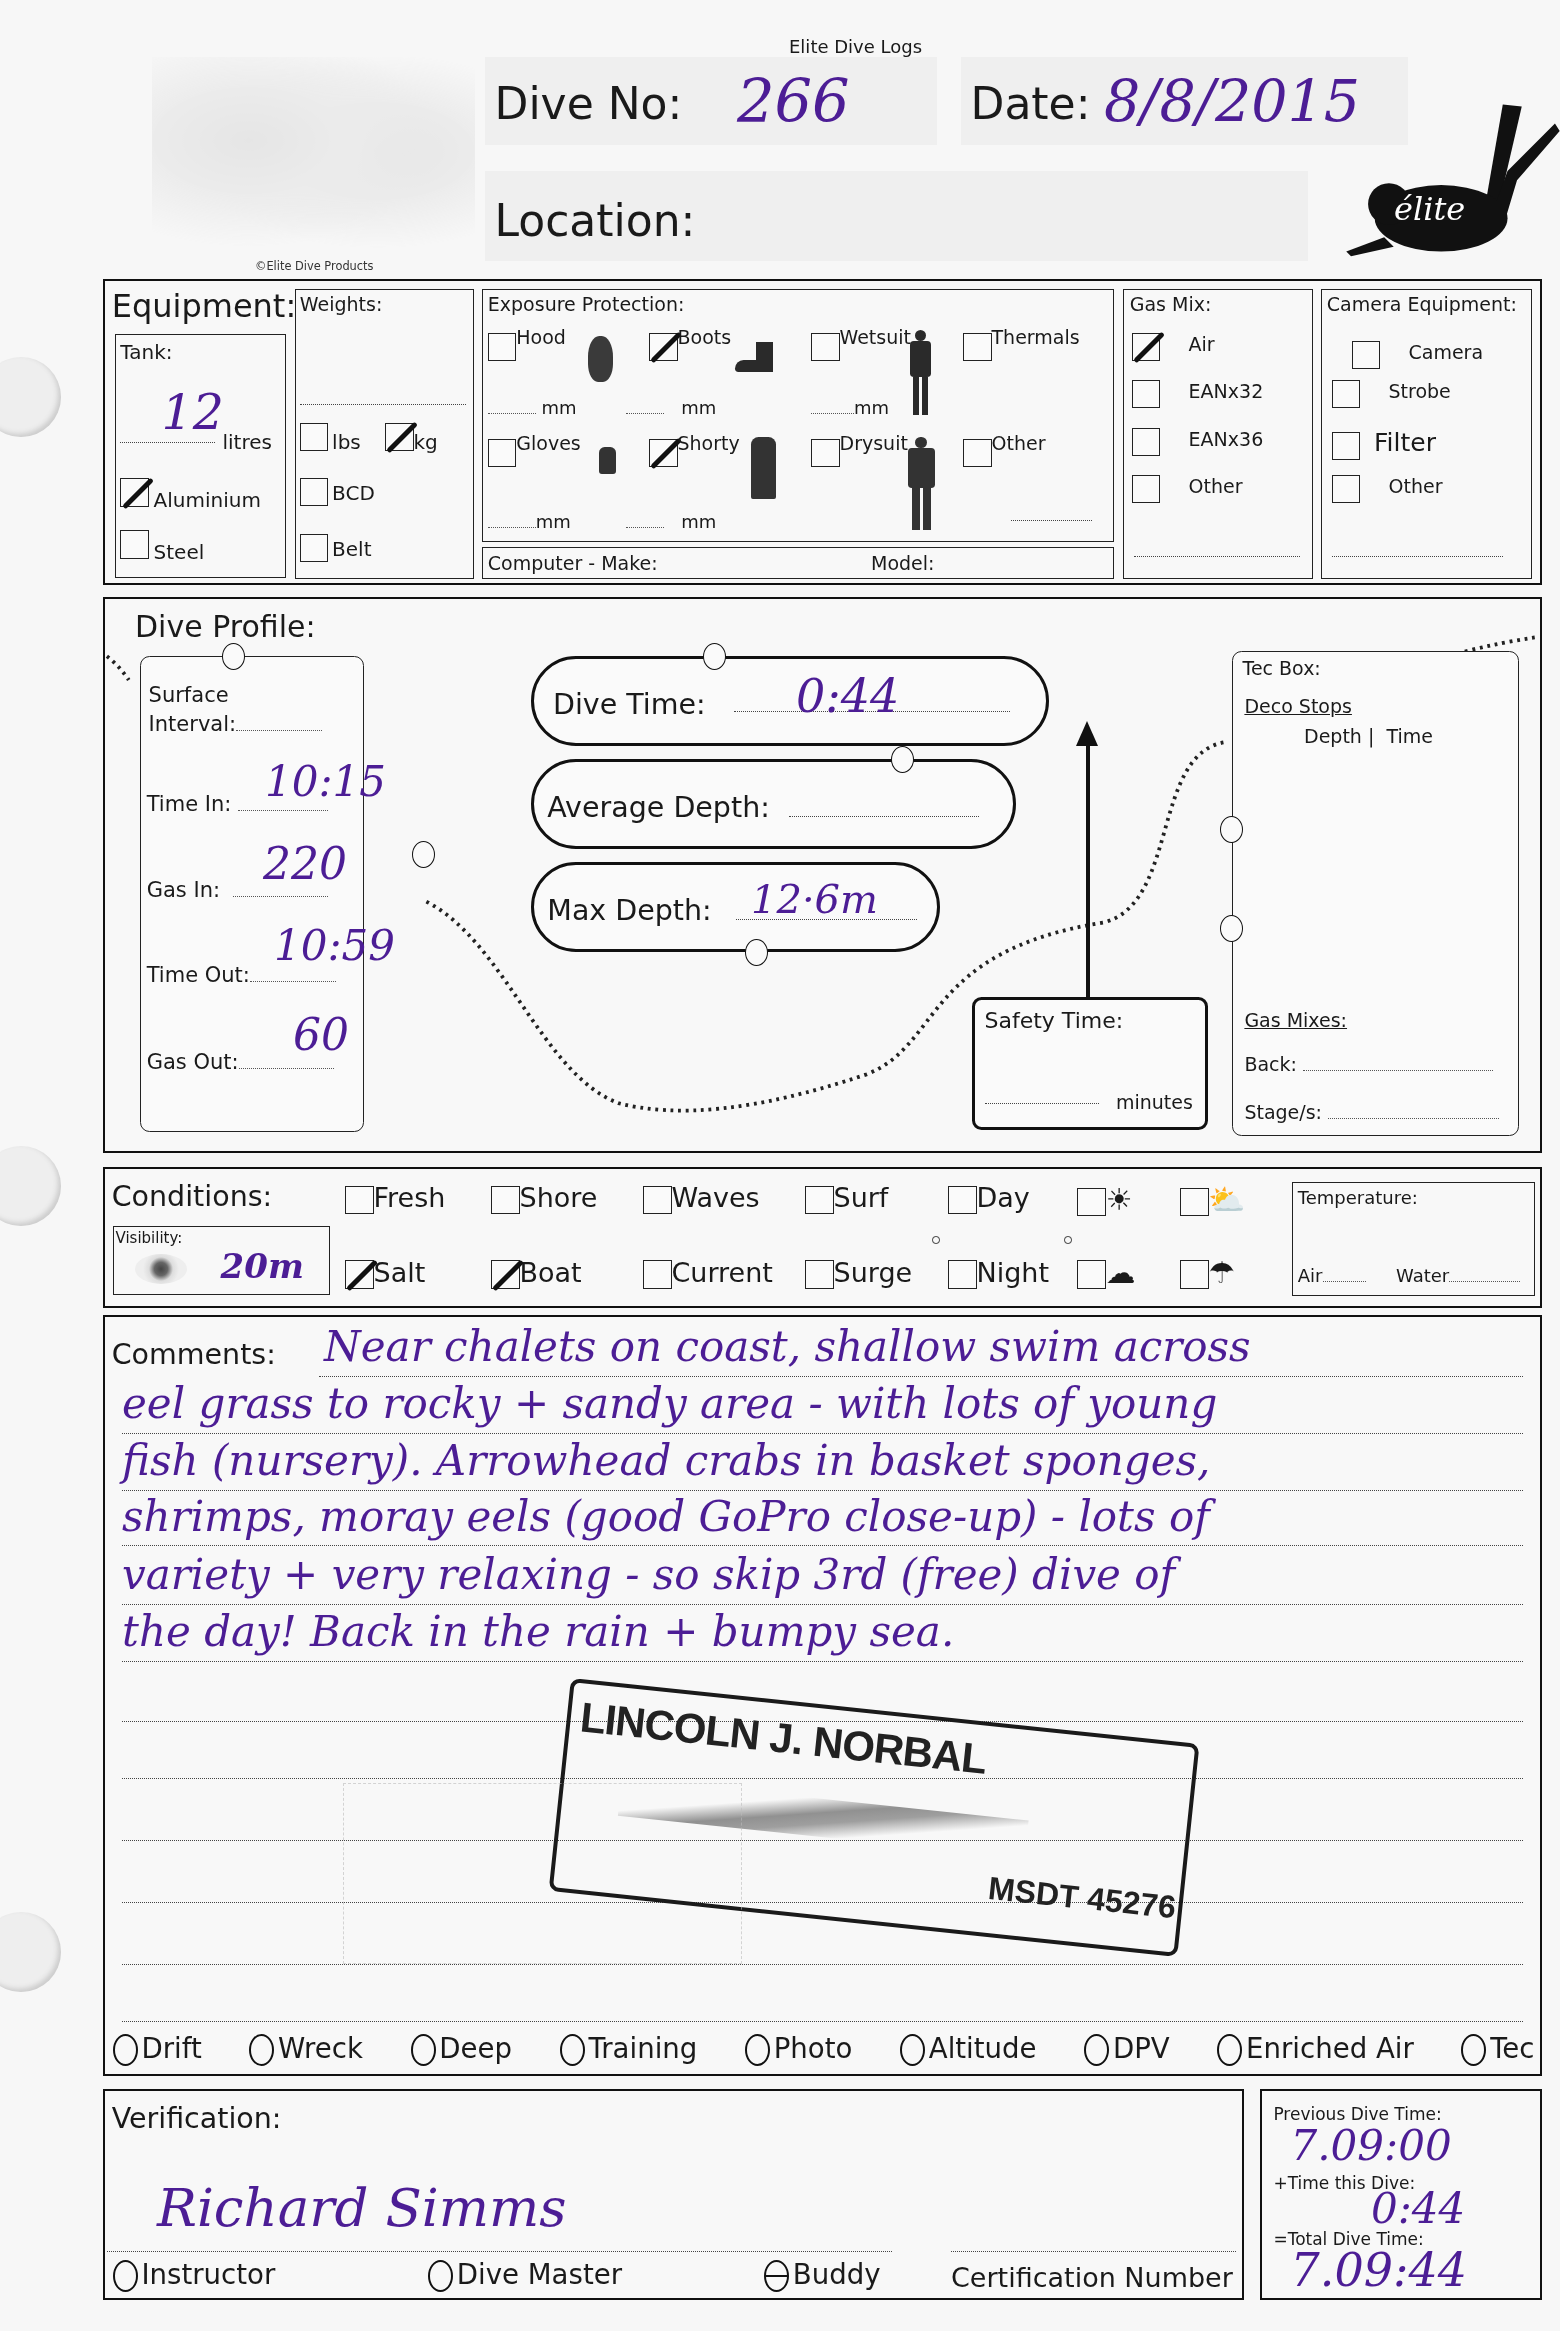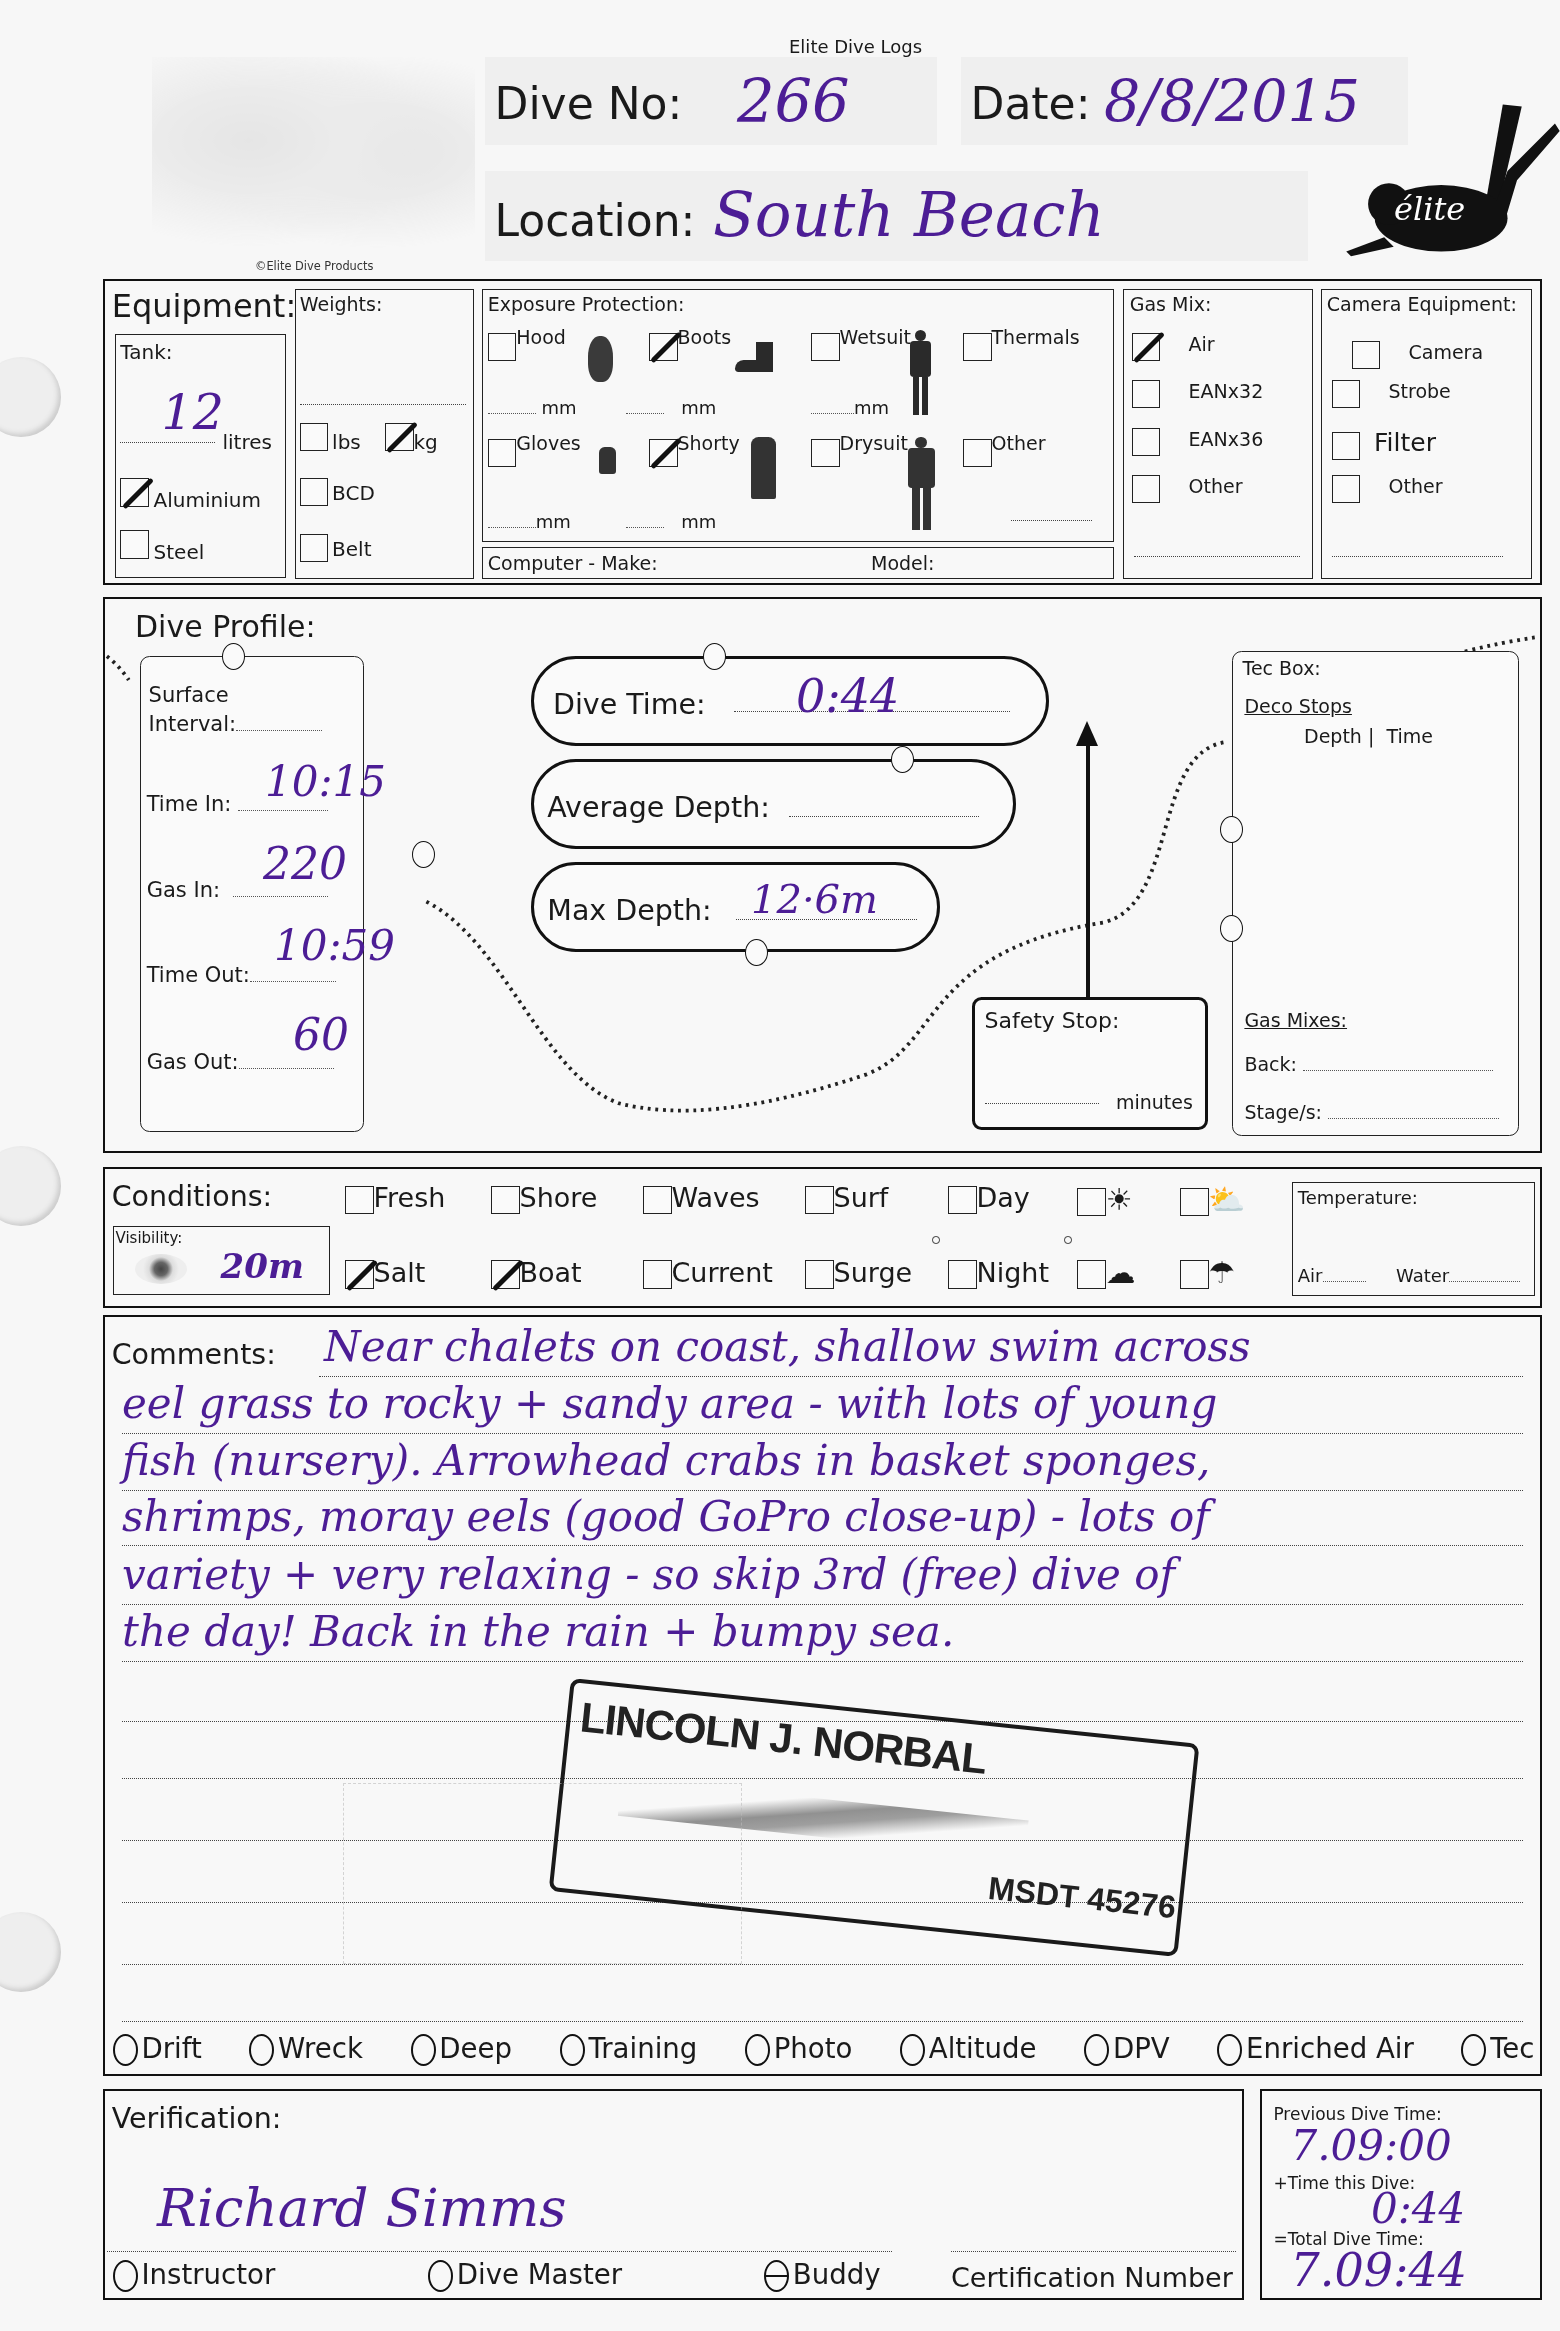--- a/index.html
+++ b/index.html
@@ -34,21 +34,20 @@
 <div class="abs" style="left:485px;top:57px;width:452px;height:88px;background:#efefef;">
   <span class="abs" style="left:9.5px;top:21px;font-size:44px;">Dive No:</span>
   <span class="abs hand" style="left:252px;top:9.5px;font-size:59px;">266</span>
 </div>
 <div class="abs" style="left:961px;top:57px;width:447px;height:88px;background:#efefef;">
   <span class="abs" style="left:9.5px;top:21px;font-size:44px;">Date:</span>
   <span class="abs hand" style="left:143px;top:11.4px;font-size:57px;">8/8/2015</span>
 </div>
 <div class="abs" style="left:485px;top:171px;width:823px;height:90px;background:#efefef;">
   <span class="abs" style="left:9.5px;top:24px;font-size:44px;">Location:</span>
-  <span class="abs hand" style="left:228px;top:7.6px;font-size:61px;">South Beach</span>
 </div>
 
 <div class="abs" style="left:1327px;top:95px;width:233px;height:166px;">
   <svg width="233" height="166" viewBox="0 0 245 175">
     <path d="M185 10 L205 12 L180 120 L165 125 Z" fill="#111"></path>
     <path d="M240 30 L245 38 L200 90 L185 140 L170 135 L190 80 Z" fill="#111"></path>
     <ellipse cx="120" cy="130" rx="70" ry="35" fill="#111"></ellipse>
     <circle cx="65" cy="115" r="22" fill="#111"></circle>
     <path d="M60 150 L20 165 L25 170 L70 160 Z" fill="#111"></path>
   </svg>
@@ -179,21 +178,21 @@
     <div class="node" style="left:211px;top:74px;"></div>
     <span class="abs" style="left:13.3px;top:28.5px;font-size:28.5px;">Max Depth:</span>
     <span class="abs" style="left:202px;top:54px;width:181px;border-bottom:1.9px dotted #444;"></span>
     <span class="abs hand" style="left:217px;top:11.4px;font-size:40px;">12·6m</span>
   </div>
 
   <div class="abs" style="left:981px;top:133px;width:3.8px;height:266px;background:#111;"></div>
   <div class="abs" style="left:971px;top:122px;width:0;height:0;border-left:11.4px solid transparent;border-right:11.4px solid transparent;border-bottom:25px solid #111;"></div>
 
   <div class="abs" style="left:867px;top:398px;width:236px;height:133px;border:3.8px solid #111;border-radius:9.5px;background:#fafafa;">
-    <span class="abs" style="left:9.5px;top:7.6px;font-size:22px;">Safety Stop:</span>
+    <span class="abs" style="left:9.5px;top:7.6px;font-size:22px;">Safety Time:</span>
     <span class="abs" style="left:9.5px;top:103px;width:114px;border-bottom:1.9px dotted #444;"></span>
     <span class="abs" style="left:141px;top:91px;font-size:19px;">minutes</span>
   </div>
 
   <div class="abs" style="left:1127px;top:52px;width:287px;height:485px;border:1.9px solid #222;border-radius:9.5px;background:#fafafa;">
     <div class="node" style="left:-13.3px;top:164px;"></div>
     <div class="node" style="left:-13.3px;top:263px;"></div>
     <div class="abs" style="left:9.5px;top:4.8px;font-size:19px;">Tec Box:</div>
     <div class="abs" style="left:11.4px;top:43px;font-size:19px;text-decoration:underline;">Deco Stops</div>
     <div class="abs" style="left:71px;top:73px;font-size:19px;white-space:pre;">Depth |  Time</div>

